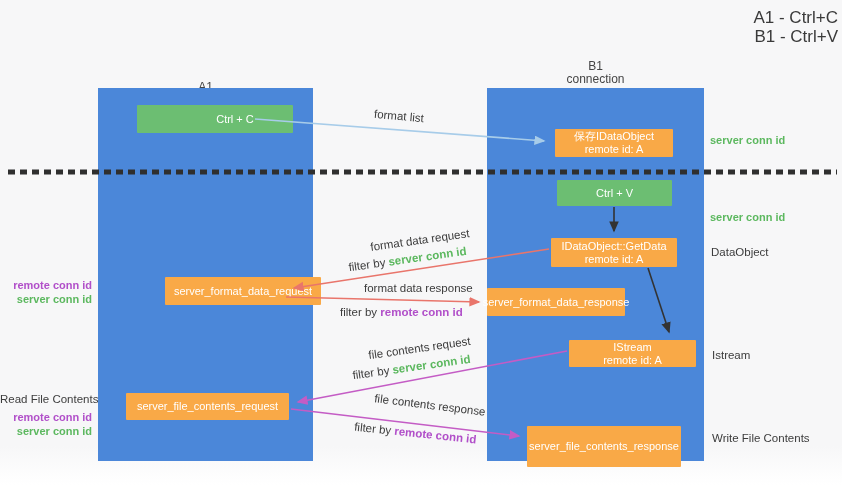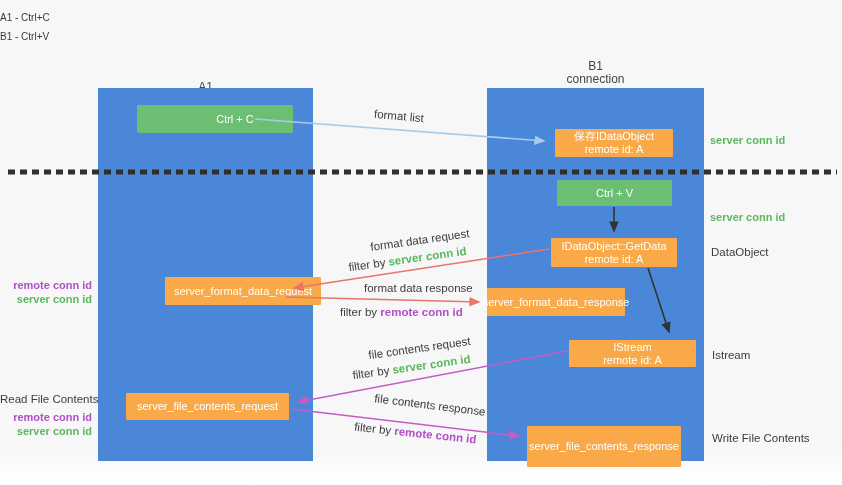--- a/index.html
+++ b/index.html
@@ -1,20 +1,20 @@
 <!DOCTYPE html>
 <html><head>
 <meta charset="utf-8">
 <style>
   html,body{margin:0;padding:0;background:#f8f8f9;}
   .stage{position:relative;width:842px;height:485px;overflow:hidden;
          font-family:"Liberation Sans","DejaVu Sans",sans-serif;color:#3c3c3c;
          background:linear-gradient(#f7f7f8 92%,#ffffff);}
   .abs{position:absolute;}
-  .title{left:0;top:8px;width:820px;text-align:left;font-size:10px;line-height:19px;color:#3a3a3a;}
+  .title{left:0;top:8px;width:820px;text-align:right;font-size:17px;line-height:19px;color:#3a3a3a;padding-left:18px;}
   .colheader{top:60px;text-align:center;font-size:12px;line-height:13px;color:#454545;}
   .col{top:88px;height:373px;background:#4b87d9;}
   .node{display:flex;flex-direction:column;align-items:center;justify-content:center;
         color:#ffffff;font-size:11px;line-height:13px;text-align:center;border-radius:1px;}
   .green{background:#6cbe72;}
   .orange{background:#f9a947;}
   .lbl{font-size:11.5px;white-space:nowrap;color:#3c3c3c;}
   .greentxt{color:#5cb85f;font-weight:bold;}
   .purpletxt{color:#b14fc9;font-weight:bold;}
   .leftnote{left:0;width:92px;text-align:right;font-size:11px;line-height:14px;white-space:nowrap;}

